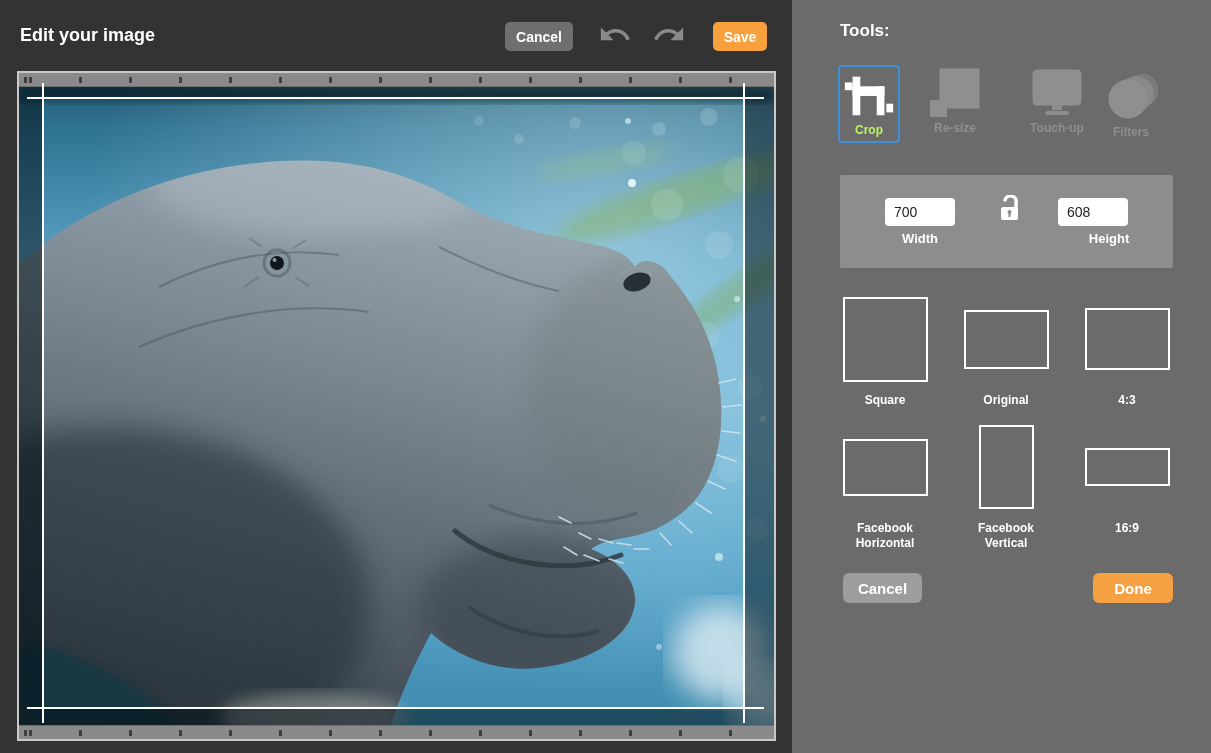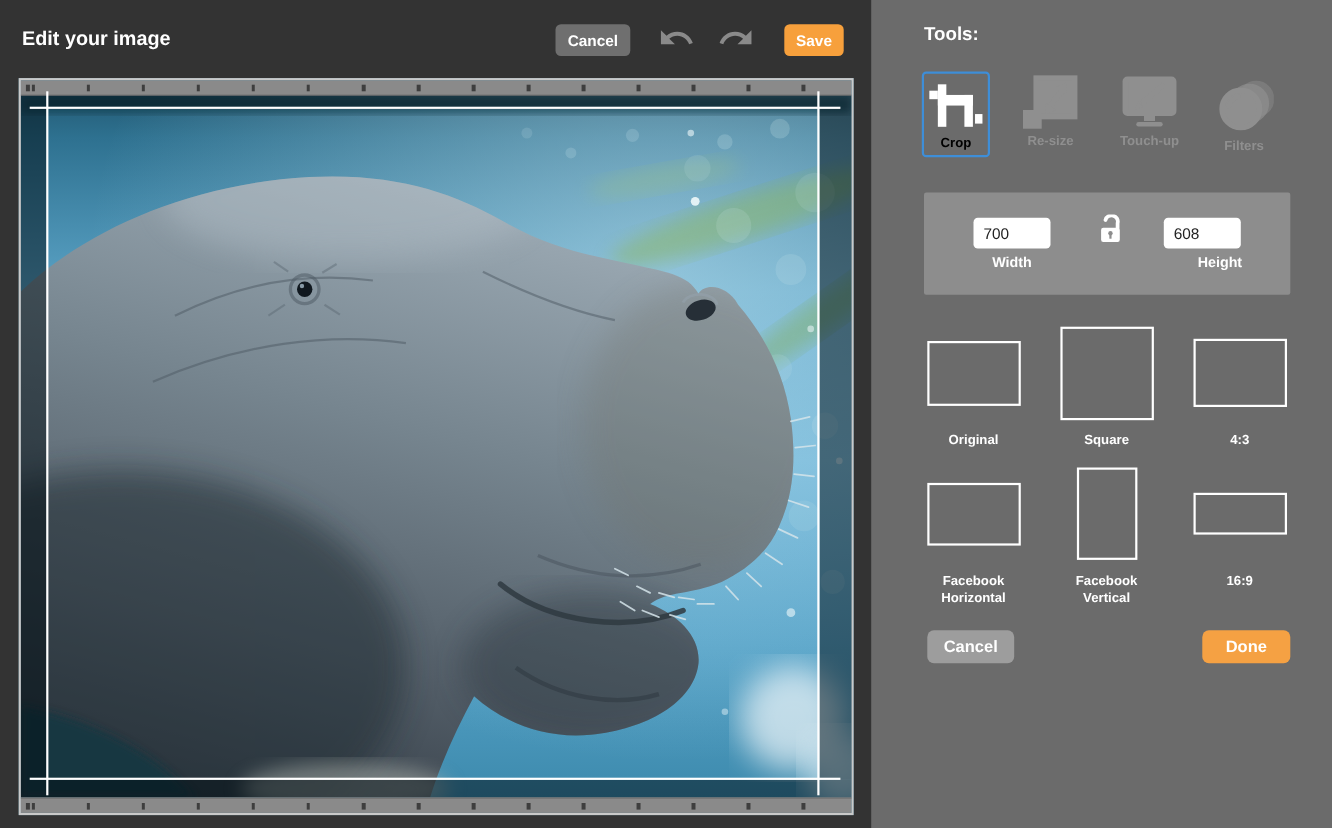--- a/index.html
+++ b/index.html
@@ -43,26 +43,26 @@
   .crop-line.v { top:10px; height:640px; width:2px; }
   .crop-line.v1 { left:23px; } .crop-line.v2 { left:724px; }
 
   
   .tools-label { position:absolute; left:48px; top:21px; font-size:17px; font-weight:bold; color:#ffffff; }
   .tool { position:absolute; top:65px; width:62px; height:78px; display:flex; flex-direction:column;
           align-items:center; justify-content:flex-start; border-radius:4px; cursor:pointer; }
   .tool .iconbox { height:56px; display:flex; align-items:center; justify-content:center; }
   .tool .tlabel { font-size:12px; font-weight:bold; color:#8f8f8f; margin-top:0px; }
   .tool.selected { border:2px solid #3e8ed8; }
-  .tool.selected .tlabel { color:#000000; }
+  .tool.selected .tlabel { color:#bef264; }
   .tool.selected .iconbox svg { fill:#ffffff; }
   .tool .iconbox svg { fill:#8f8f8f; }
   .tool-crop    { left:46px; }
   .tool-resize  { left:132px; }
-  .tool-touchup { left:222px; }
+  .tool-touchup { left:234px; }
   .tool-filters { left:308px;justify-content:center; }
 
   
   .dims-box { position:absolute; left:48px; top:175px; width:333px; height:93px; background:#8d8d8d; border-radius:2px; }
   .dim-input { position:absolute; top:23px; width:70px; height:28px; border:none; border-radius:4px;
                background:#fff; color:#222; font-size:14px; font-family:inherit; padding-left:9px; }
   .width-input { left:45px; } .height-input { left:218px; }
   .dim-label { position:absolute; top:56px; width:70px; text-align:center; font-size:13px; font-weight:bold; color:#fff; }
   .width-label { left:45px;text-align:center; } .height-label { left:234px; }
   .lock-btn { position:absolute; left:157px; top:20px; width:26px; height:30px; background:transparent; border:none; cursor:pointer; padding:0; }
@@ -335,29 +335,29 @@
         </svg>
       </span>
     </button>
     <input class="dim-input height-input" value="608" style="">
     <div class="dim-label height-label">Height</div>
   </div>
 
   <div class="presets">
     <div class="preset">
       <div class="shape-wrap">
+          <div class="shape square"></div>
+        </div>
+      <div class="plabel">Square</div>
+    </div>
+    <div class="preset">
+      <div class="shape-wrap">
           <div class="shape original"></div>
         </div>
       <div class="plabel">Original</div>
-    </div>
-    <div class="preset">
-      <div class="shape-wrap">
-          <div class="shape square"></div>
-        </div>
-      <div class="plabel">Square</div>
     </div>
     <div class="preset">
       <div class="shape-wrap">
           <div class="shape r43"></div>
         </div>
       <div class="plabel">4:3</div>
     </div>
     <div class="preset">
       <div class="shape-wrap">
           <div class="shape fbh"></div>

